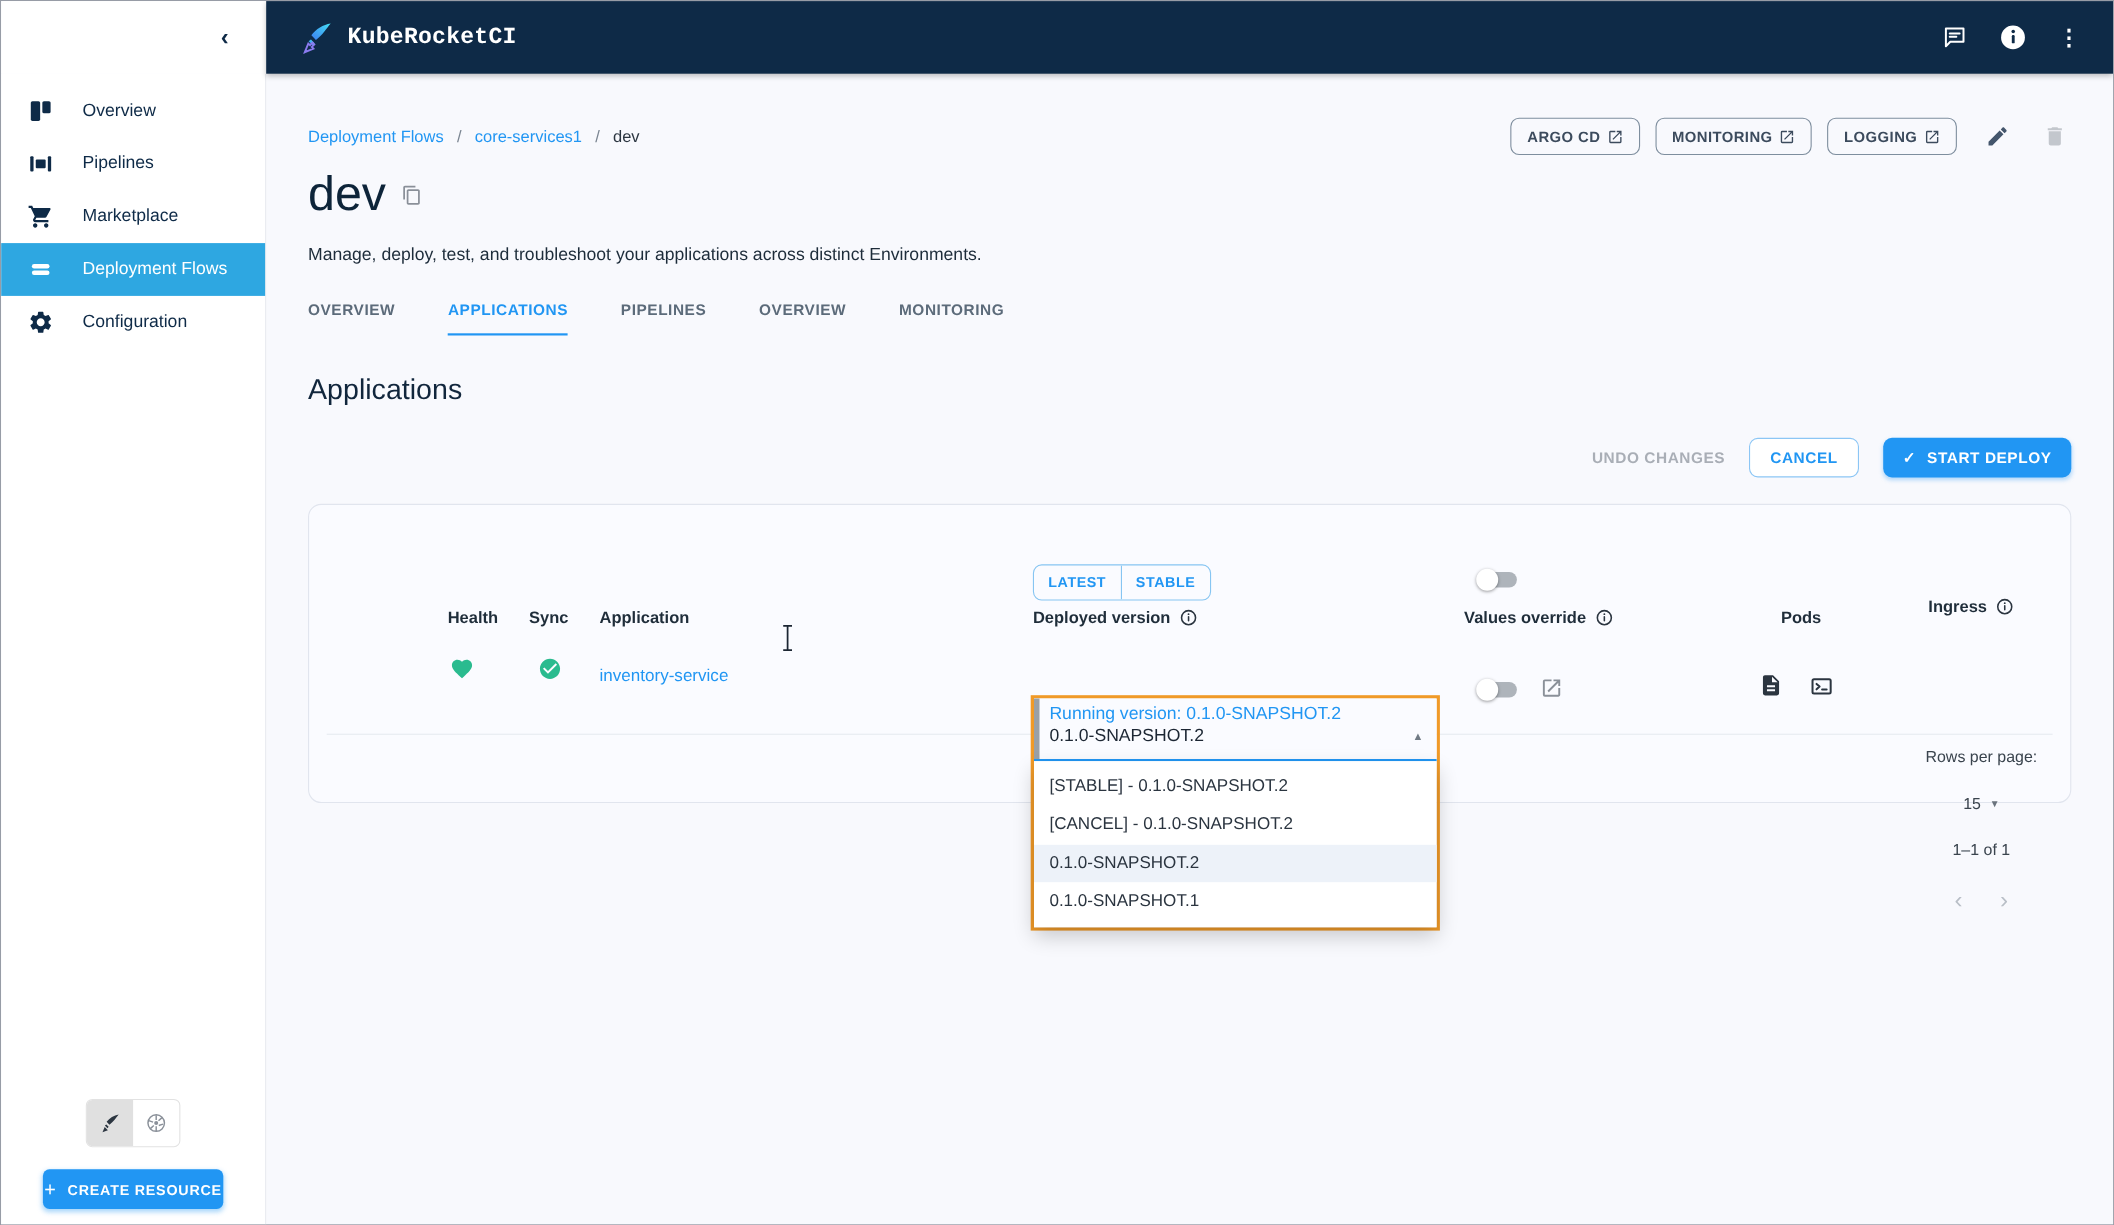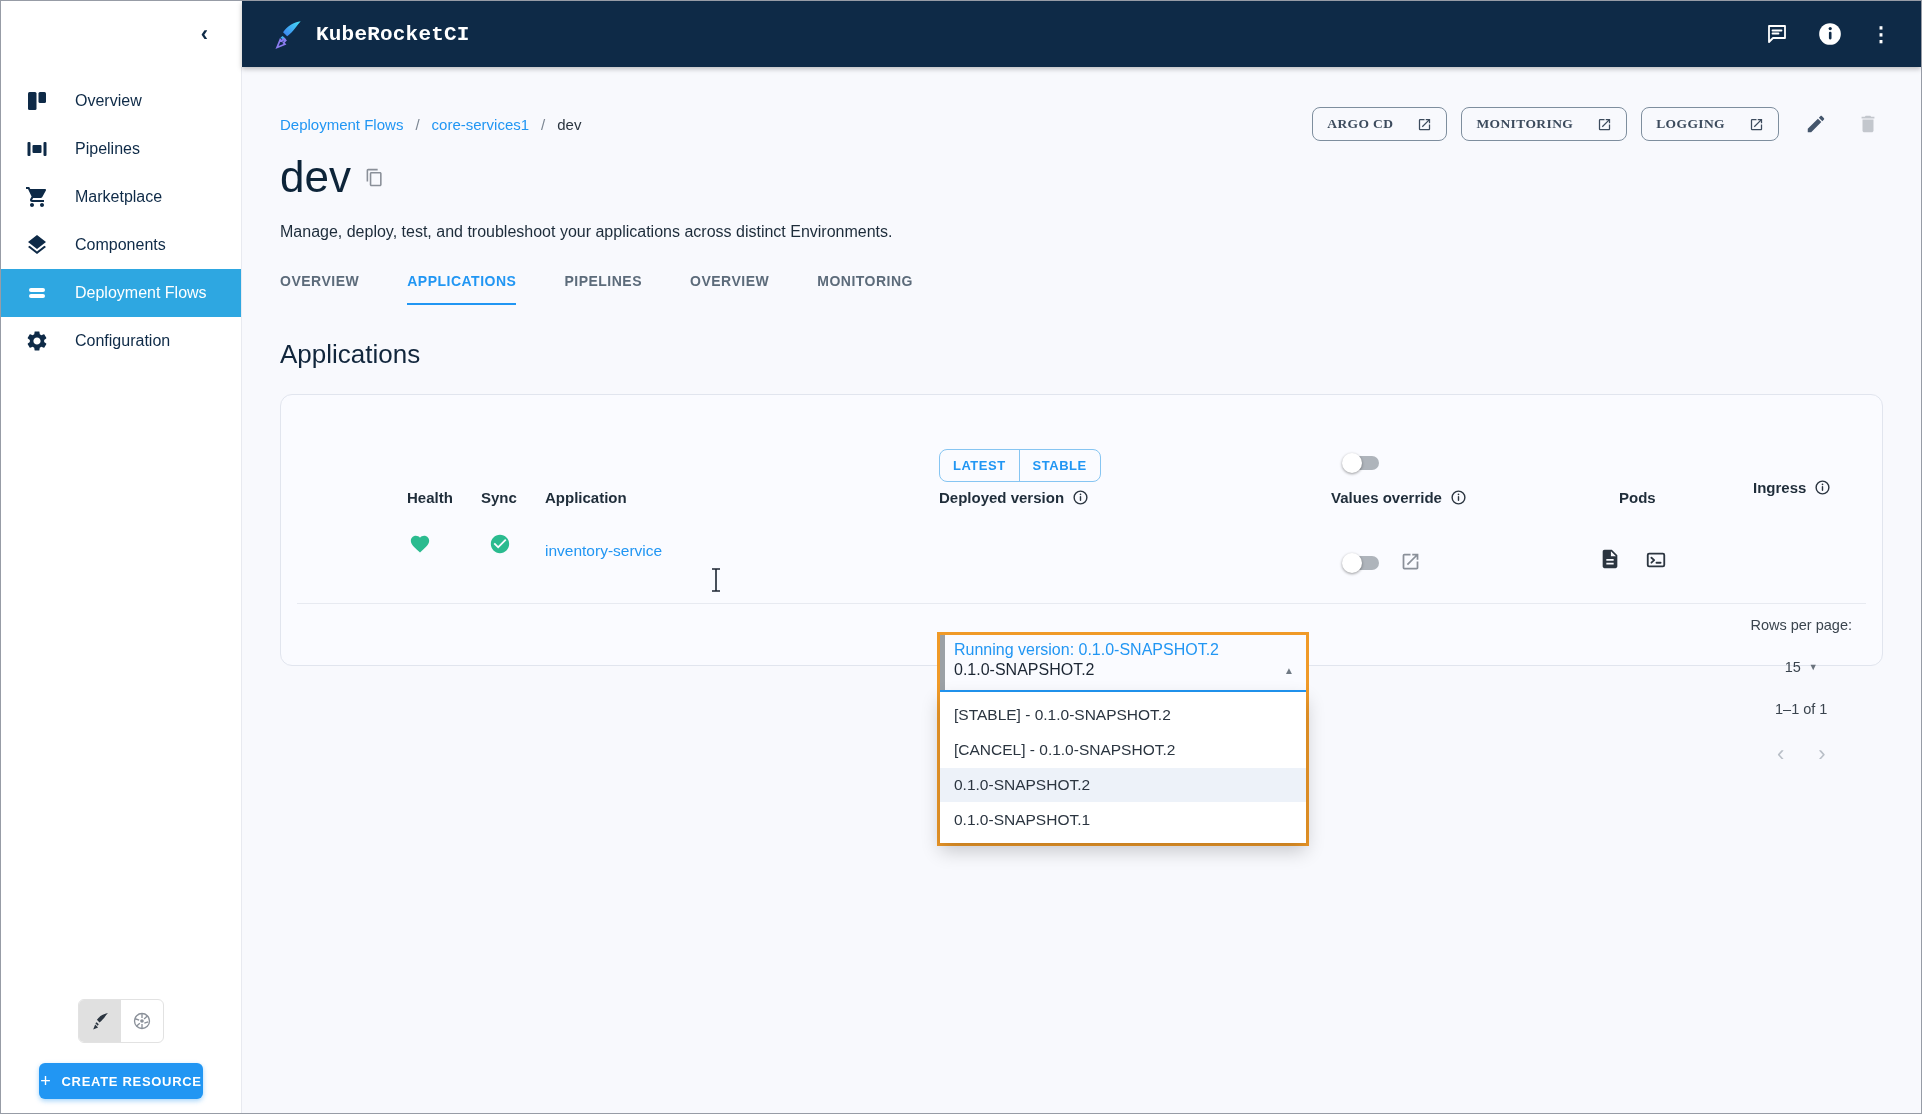--- a/index.html
+++ b/index.html
@@ -45,23 +45,23 @@
   .create-btn .plus{font-size:18px; font-weight:400;}
 
   
   .main{position:absolute; left:241px; top:66px; right:0; bottom:0; overflow:hidden;}
   .breadcrumb-row{display:flex; align-items:center; margin:40px 38px 0;}
   .breadcrumb{display:flex; align-items:center; gap:12px; font-size:15px;}
   .crumb-link{color:var(--accent); cursor:pointer;}
   .crumb-sep{color:#7a8591;}
   .crumb-current{color:#2b3540;}
   .head-actions{margin-left:auto; display:flex; align-items:center; gap:14px;}
-  .ext-btn{display:flex; align-items:center; gap:24px; height:34px; padding:16px 14px;
+  .ext-btn{display:flex; align-items:center; gap:6px; height:34px; padding:16px 14px;
            border:1px solid #7e8e9e; border-radius:8px; background:transparent; cursor:pointer;
-           color:#3c4b5d; font-size:13.5px; font-weight:700; letter-spacing:.4px; font-family:Liberation Serif, serif;}
+           color:#3c4b5d; font-size:13.5px; font-weight:700; letter-spacing:.4px; font-family:Liberation Sans, sans-serif;}
   .icon-btn{background:none; border:none; cursor:pointer; padding:4px; margin-left:8px;}
   .title-row{margin:12px 38px 0; display:flex; align-items:center; gap:14px;}
   .page-title{font-size:44px; font-weight:500; color:#0d2439; line-height:1.1;}
   .subtitle{margin:22px 38px 0; font-size:16px; color:#1d2c3a;}
   .tabs{margin:32px 38px 0; display:flex; gap:48px;}
   .tab{font-size:14px; font-weight:600; letter-spacing:.5px; color:#5c6b7a;
        padding-bottom:14px; cursor:pointer; border-bottom:2px solid transparent;}
   .tab.active{color:var(--accent); border-bottom-color:var(--accent);}
   .section-title{margin:34px 38px 0; font-size:26px; font-weight:500; color:#11263c;}
   .actions-row{margin:28px 38px 0; display:flex; justify-content:flex-end; align-items:center; gap:22px;}
@@ -180,28 +180,20 @@
           </span>
         <span>Pipelines</span>
       </div>
       <div class="nav-item">
         <span class="ic">
           <svg width="24" height="24" viewBox="0 0 24 24" fill="currentColor">
             <path d="M7 18c-1.1 0-1.99.9-1.99 2S5.9 22 7 22s2-.9 2-2-.9-2-2-2zM1 2v2h2l3.6 7.59-1.35 2.45c-.16.28-.25.61-.25.96 0 1.1.9 2 2 2h12v-2H7.42c-.14 0-.25-.11-.25-.25l.03-.12.9-1.63h7.45c.75 0 1.41-.41 1.75-1.03l3.58-6.49c.08-.14.12-.31.12-.48 0-.55-.45-1-1-1H5.21l-.94-2H1zm16 16c-1.1 0-1.99.9-1.99 2s.89 2 1.99 2 2-.9 2-2-.9-2-2-2z"></path>
           </svg>
           </span>
         <span>Marketplace</span>
-      </div>
-      <div class="nav-item">
-        <span class="ic">
-          <svg width="24" height="24" viewBox="0 0 24 24" fill="currentColor">
-            <path d="M11.99 18.54l-7.37-5.73L3 14.07l9 7 9-7-1.63-1.27-7.38 5.74zM12 16l7.36-5.73L21 9l-9-7-9 7 1.63 1.27L12 16z"></path>
-          </svg>
-          </span>
-        <span>Components</span>
       </div>
       <div class="nav-item selected">
         <span class="ic">
           <svg width="24" height="24" viewBox="0 0 24 24" fill="currentColor">
             <rect x="4" y="7" width="16" height="4" rx="2"></rect>
               <rect x="4" y="13" width="16" height="4" rx="2"></rect>
           </svg>
           </span>
         <span>Deployment Flows</span>
       </div>
@@ -291,20 +283,28 @@
     <div class="tabs">
       <div class="tab">OVERVIEW</div>
       <div class="tab active">APPLICATIONS</div>
       <div class="tab">PIPELINES</div>
       <div class="tab">OVERVIEW</div>
       <div class="tab">MONITORING</div>
     </div>
 
     <h2 class="section-title">Applications</h2>
 
+    <div class="actions-row">
+      <button class="undo-btn">UNDO CHANGES</button>
+      <button class="cancel-btn">CANCEL</button>
+      <button class="deploy-btn">
+        <span>✓</span>
+        <span>START DEPLOY</span>
+      </button>
+    </div>
 
     <div class="card">
       <div class="filter-group">
         <button class="filter-btn">LATEST</button>
         <button class="filter-btn">STABLE</button>
       </div>
       <div class="switch" style="position:absolute; left:1064px; top:61px;">
           <span class="thumb"></span>
         </div>
 

